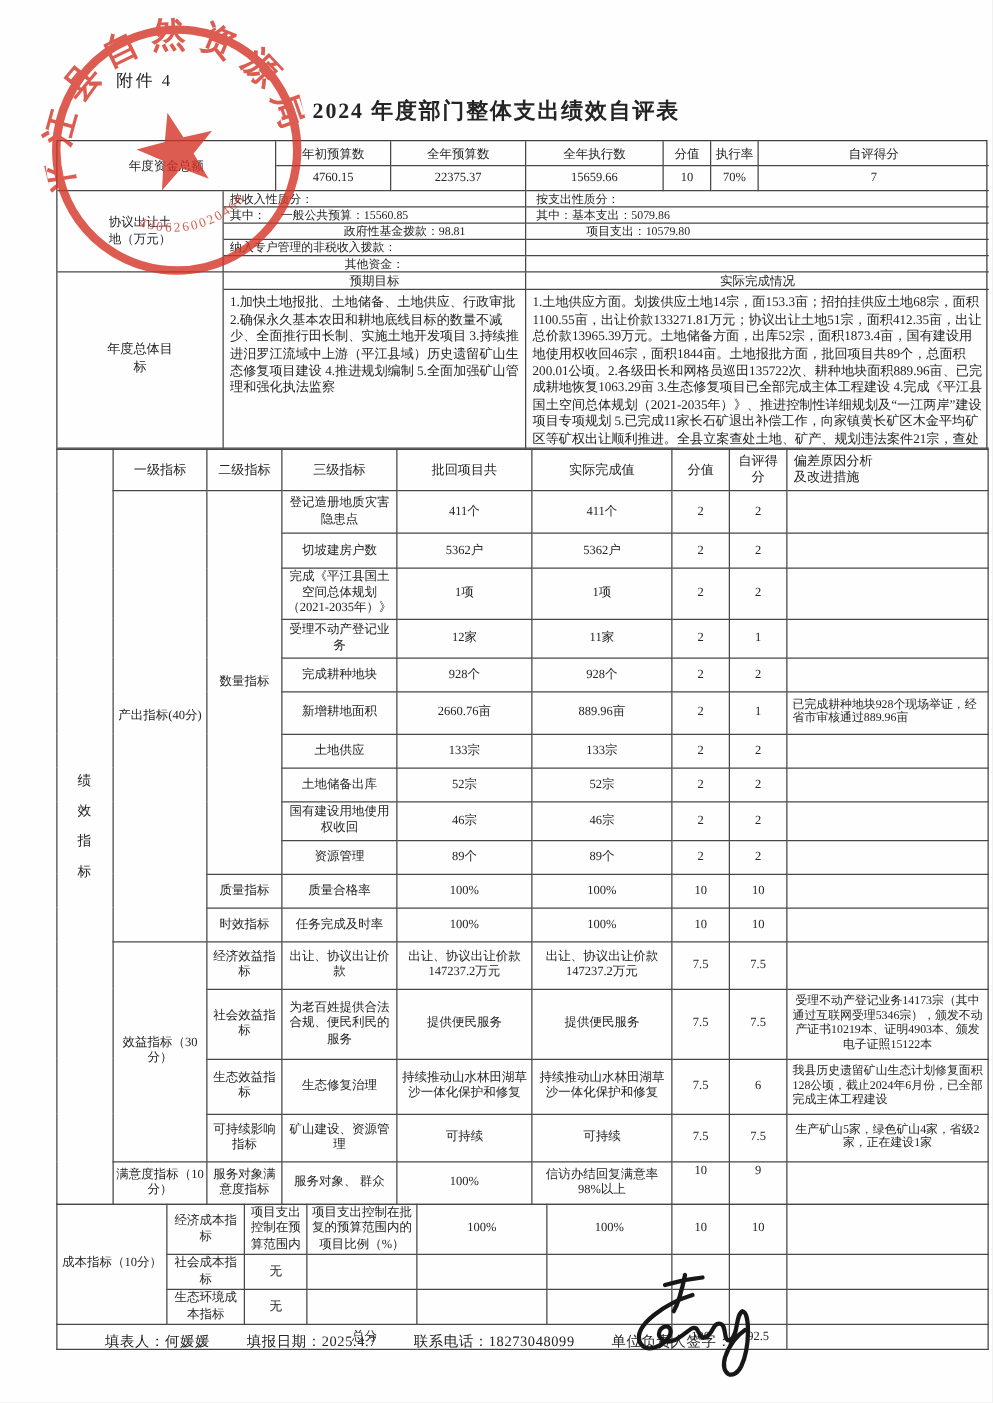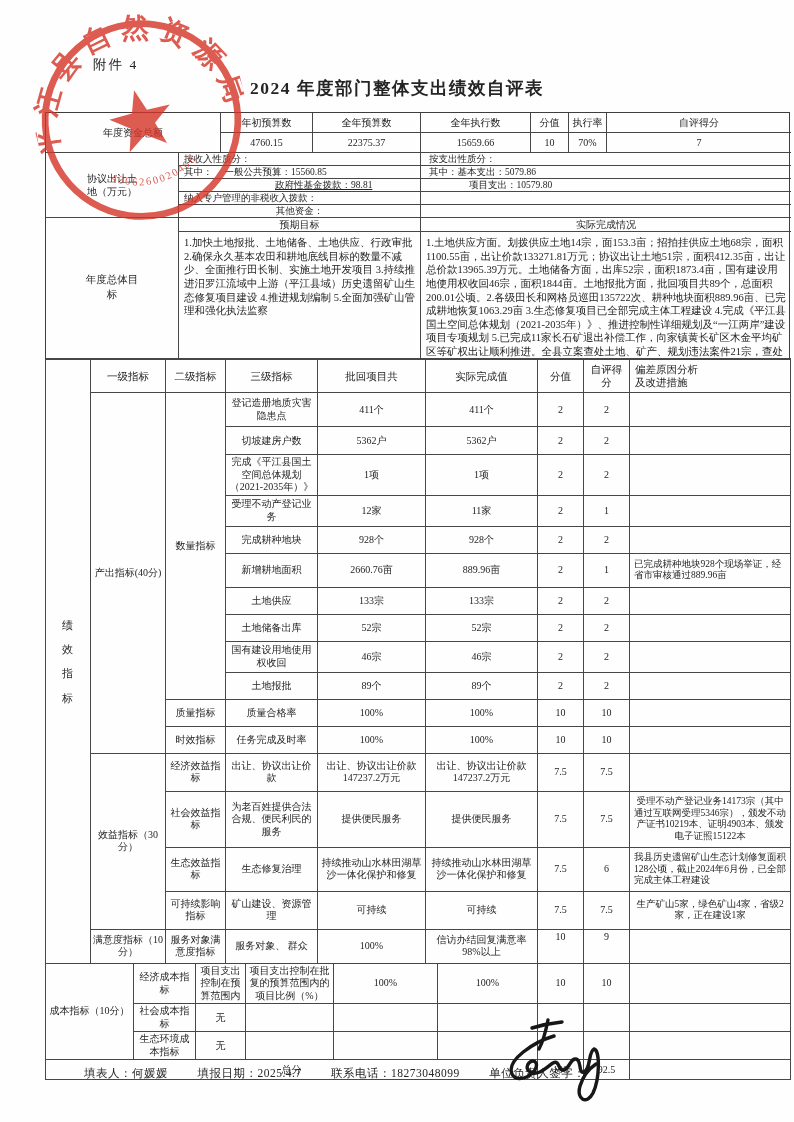--- a/index.html
+++ b/index.html
@@ -97,21 +97,21 @@
 
       <div class="uc small left" style="grid-column:2/5;grid-row:3;">按收入性质分：</div>
       <div class="uc small left last-col" style="grid-column:5/9;grid-row:3;padding-left:8px;">按支出性质分：</div>
 
       <div class="uc small left" style="grid-column:2/5;grid-row:4;">
         <span class="prefix">其中：</span>
         <span>一般公共预算：15560.85</span>
       </div>
       <div class="uc small left last-col" style="grid-column:5/9;grid-row:4;padding-left:8px;">其中：基本支出：5079.86</div>
 
-      <div class="uc small left" style="grid-column:2/5;grid-row:5;padding-left:96px;text-decoration:underline;">政府性基金拨款：98.81</div>
+      <div class="uc small left" style="grid-column:2/5;grid-row:5;padding-left:96px;">政府性基金拨款：98.81</div>
       <div class="uc small left last-col" style="grid-column:5/9;grid-row:5;padding-left:48px;">项目支出：10579.80</div>
 
       <div class="uc small left" style="grid-column:2/5;grid-row:6;">纳入专户管理的非税收入拨款：</div>
       <div class="uc small last-col" style="grid-column:5/9;grid-row:6;"></div>
 
       <div class="uc small" style="grid-column:2/5;grid-row:7;">其他资金：</div>
       <div class="uc small last-col" style="grid-column:5/9;grid-row:7;"></div>
 
       <div class="uc" style="grid-column:1;grid-row:8/10;">
         <div style="width:56px;text-align:center;line-height:1.4;font-size:10.5px;">年度总体目标</div>
@@ -222,21 +222,21 @@
       </tr>
       <tr style="height:31px">
         <td class="l3">国有建设用地使用权收回</td>
         <td>46宗</td>
         <td>46宗</td>
         <td>2</td>
         <td>2</td>
         <td class="remark"></td>
       </tr>
       <tr style="height:27px">
-        <td class="l3">土地报批</td>
+        <td class="l3">资源管理</td>
         <td>89个</td>
         <td>89个</td>
         <td>2</td>
         <td>2</td>
         <td class="remark"></td>
       </tr>
       <tr style="height:27px">
         <td>质量指标</td>
         <td class="l3">质量合格率</td>
         <td>100%</td>

